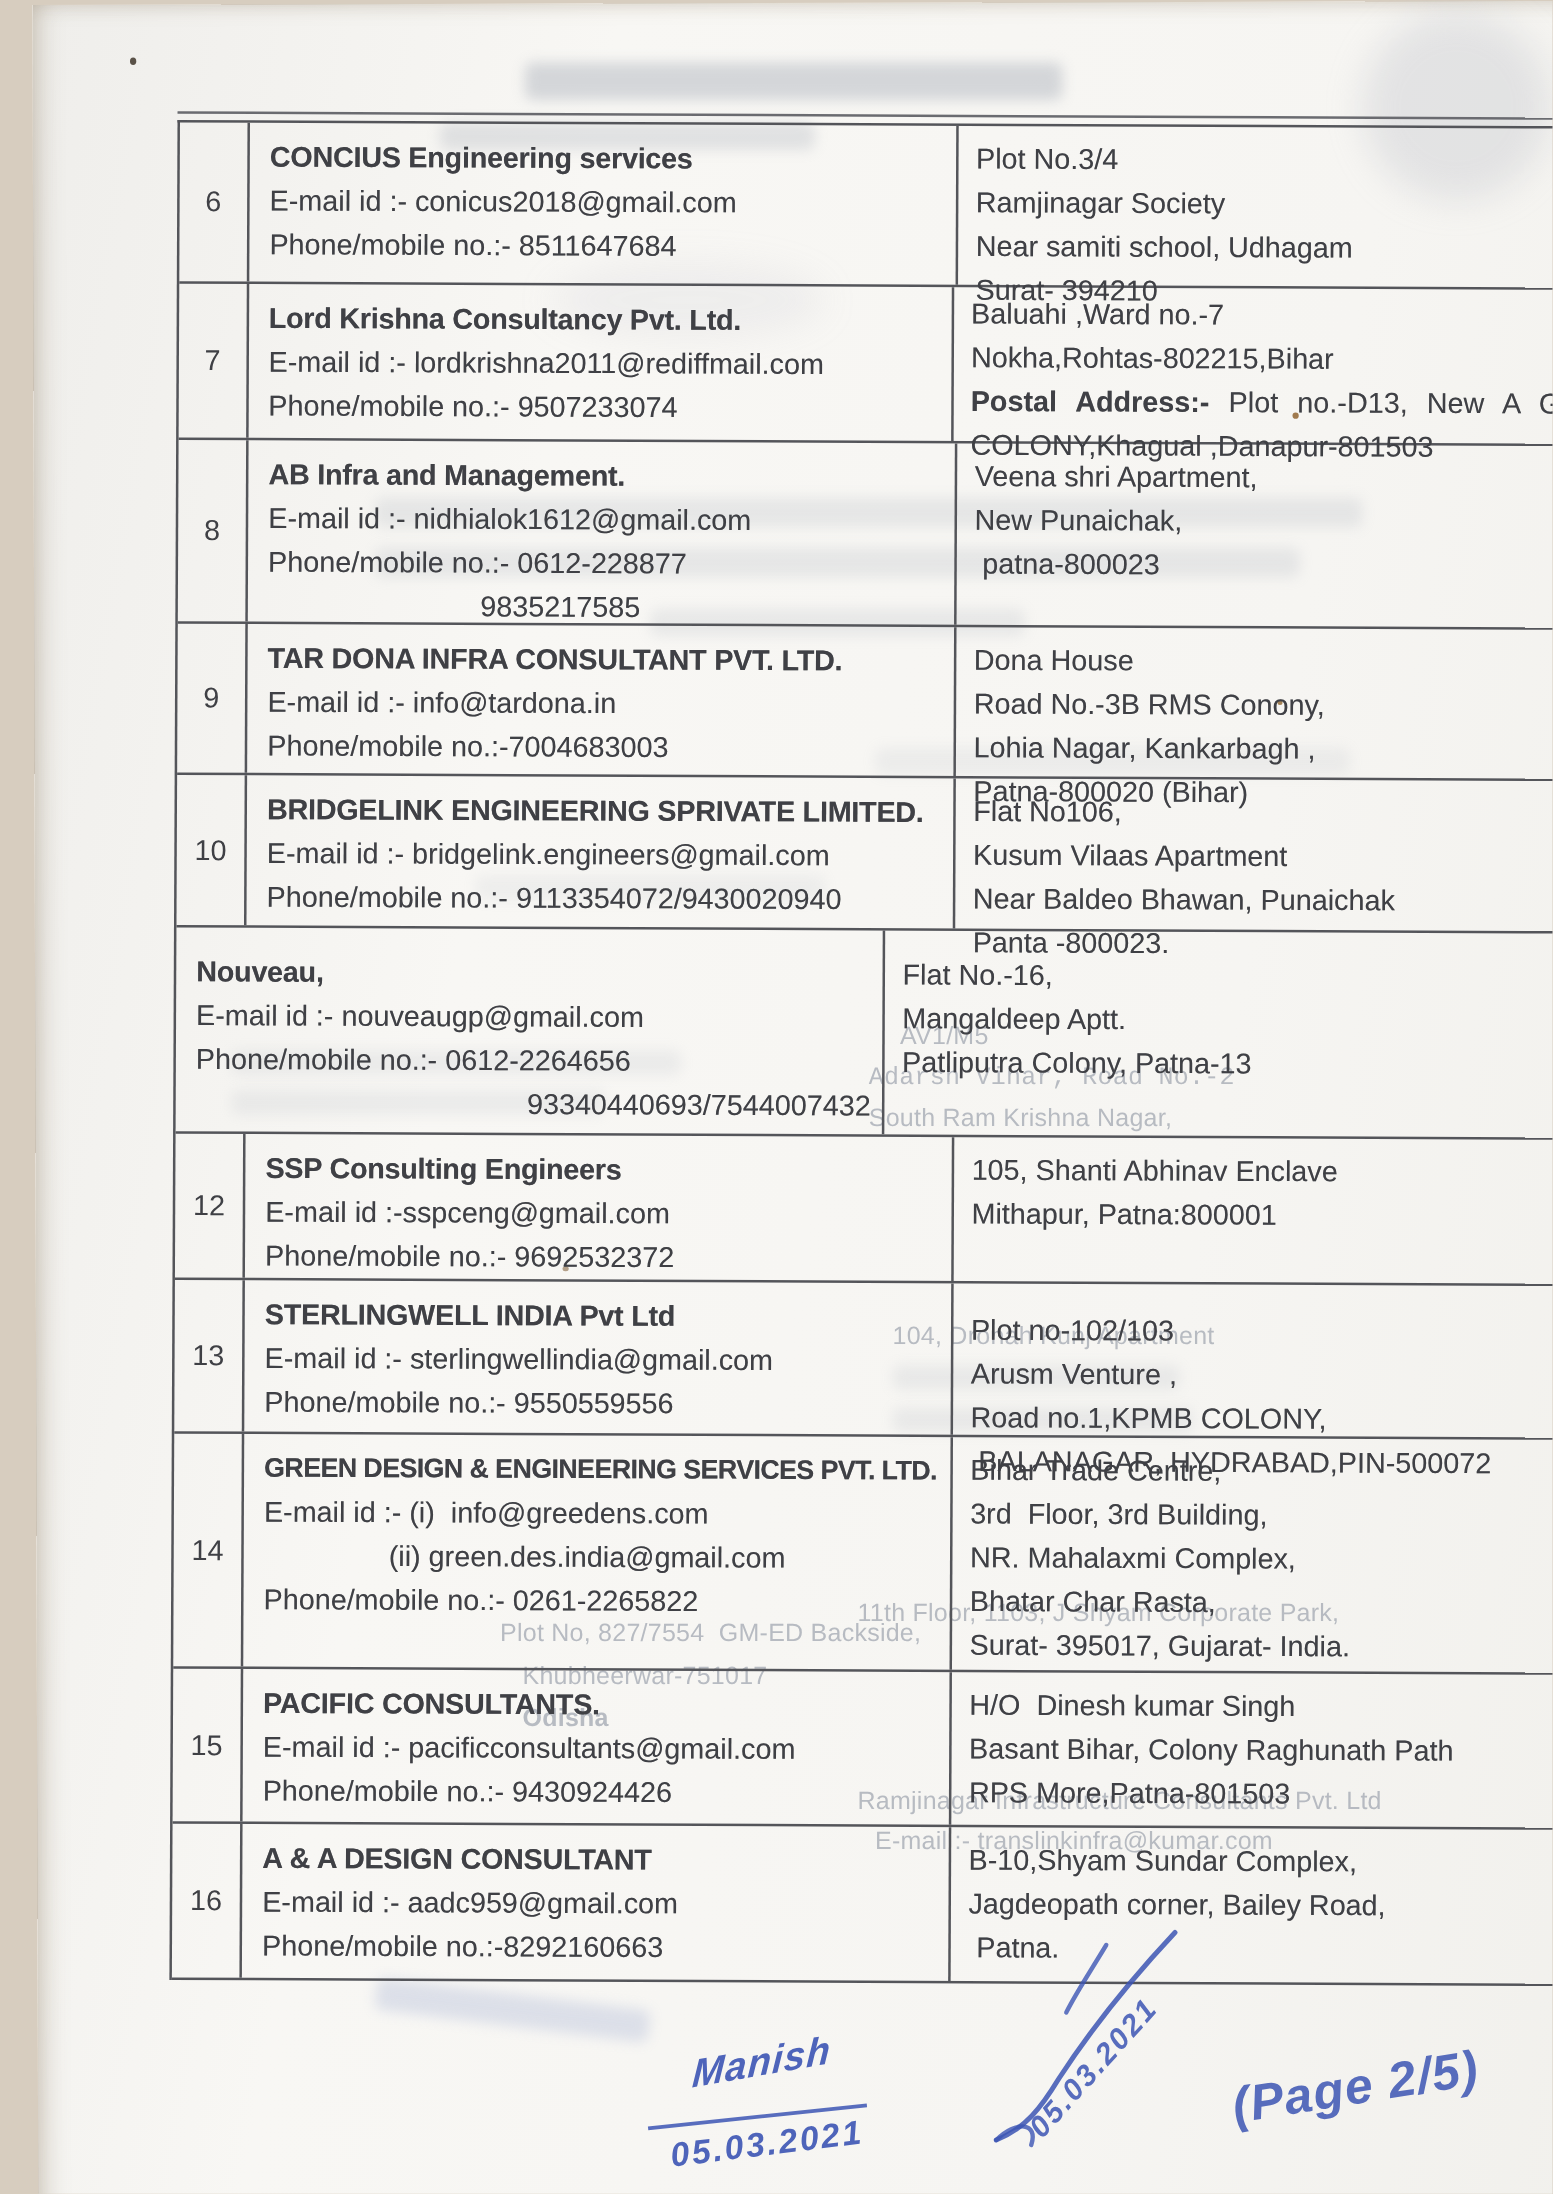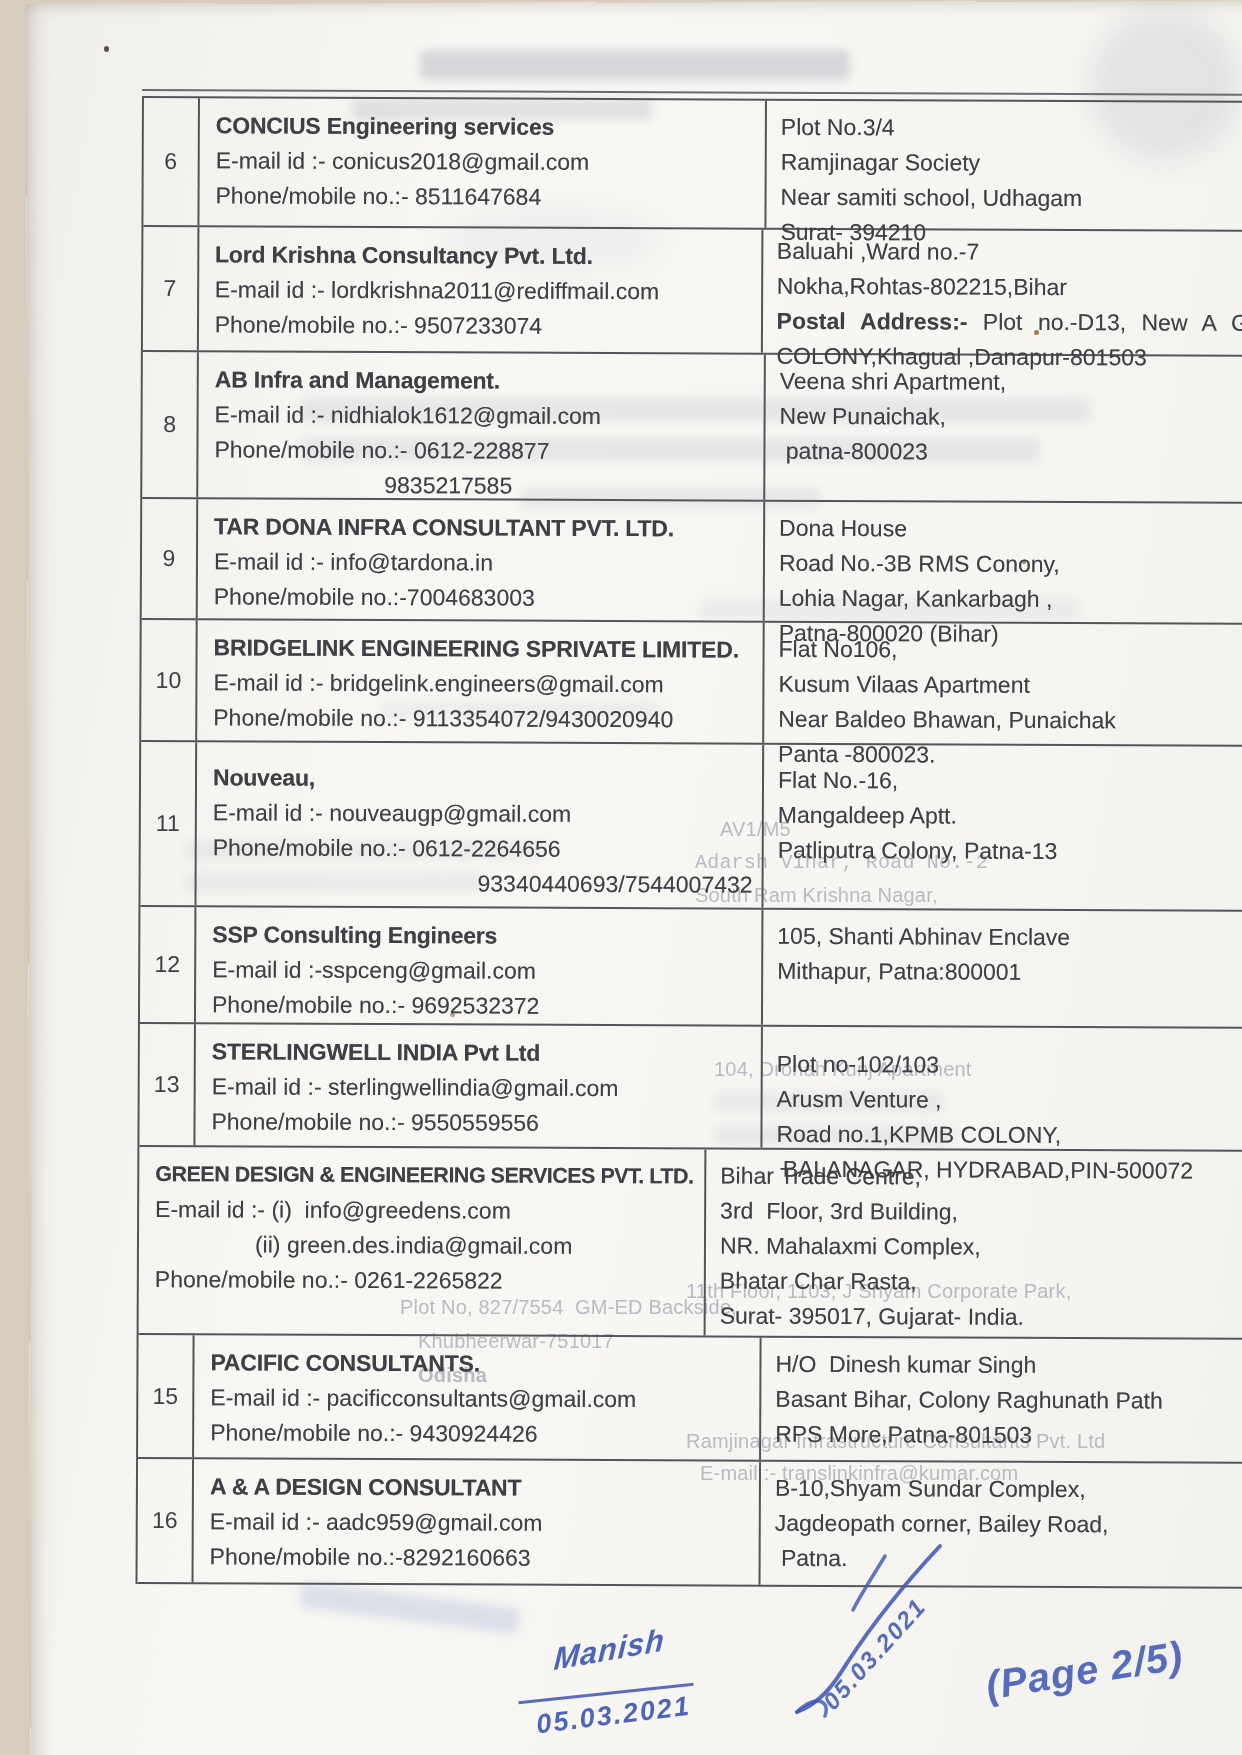--- a/index.html
+++ b/index.html
@@ -199,23 +199,20 @@
     </div>
     <div class="c-addr">
       <div class="aline">Flat No106,</div>
       <div class="aline">Kusum Vilaas Apartment</div>
       <div class="aline">Near Baldeo Bhawan, Punaichak</div>
       <div class="aline">Panta -800023.</div>
     </div>
   </div>
 
   <div class="row h5">
-    <div class="c-serial">
-        <span>11</span>
-      </div>
     <div class="c-name pt18">
       <div class="t-name">Nouveau,</div>
       <div class="tline">E-mail id :- nouveaugp@gmail.com</div>
       <div class="tline">Phone/mobile no.:- 0612-2264656</div>
       <div class="tline2 ind265">93340440693/7544007432</div>
     </div>
     <div class="c-addr pt18">
       <div class="aline">Flat No.-16,</div>
       <div class="aline">Mangaldeep Aptt.</div>
       <div class="aline">Patliputra Colony, Patna-13</div>
@@ -248,20 +245,23 @@
     </div>
     <div class="c-addr pt20">
       <div class="aline">Plot no-102/103</div>
       <div class="aline">Arusm Venture ,</div>
       <div class="aline">Road no.1,KPMB COLONY,</div>
       <div class="aline"> BALANAGAR, HYDRABAD,PIN-500072</div>
     </div>
   </div>
 
   <div class="row h8">
+    <div class="c-serial">
+        <span>14</span>
+      </div>
     <div class="c-name">
       <div class="t-name tight">GREEN DESIGN &amp; ENGINEERING SERVICES PVT. LTD.</div>
       <div class="tline">E-mail id :- (i)  info@greedens.com</div>
       <div class="tline2 ind100">(ii) green.des.india@gmail.com</div>
       <div class="tline">Phone/mobile no.:- 0261-2265822</div>
     </div>
     <div class="c-addr">
       <div class="aline">Bihar Trade Centre,</div>
       <div class="aline">3rd  Floor, 3rd Building,</div>
       <div class="aline">NR. Mahalaxmi Complex,</div>

